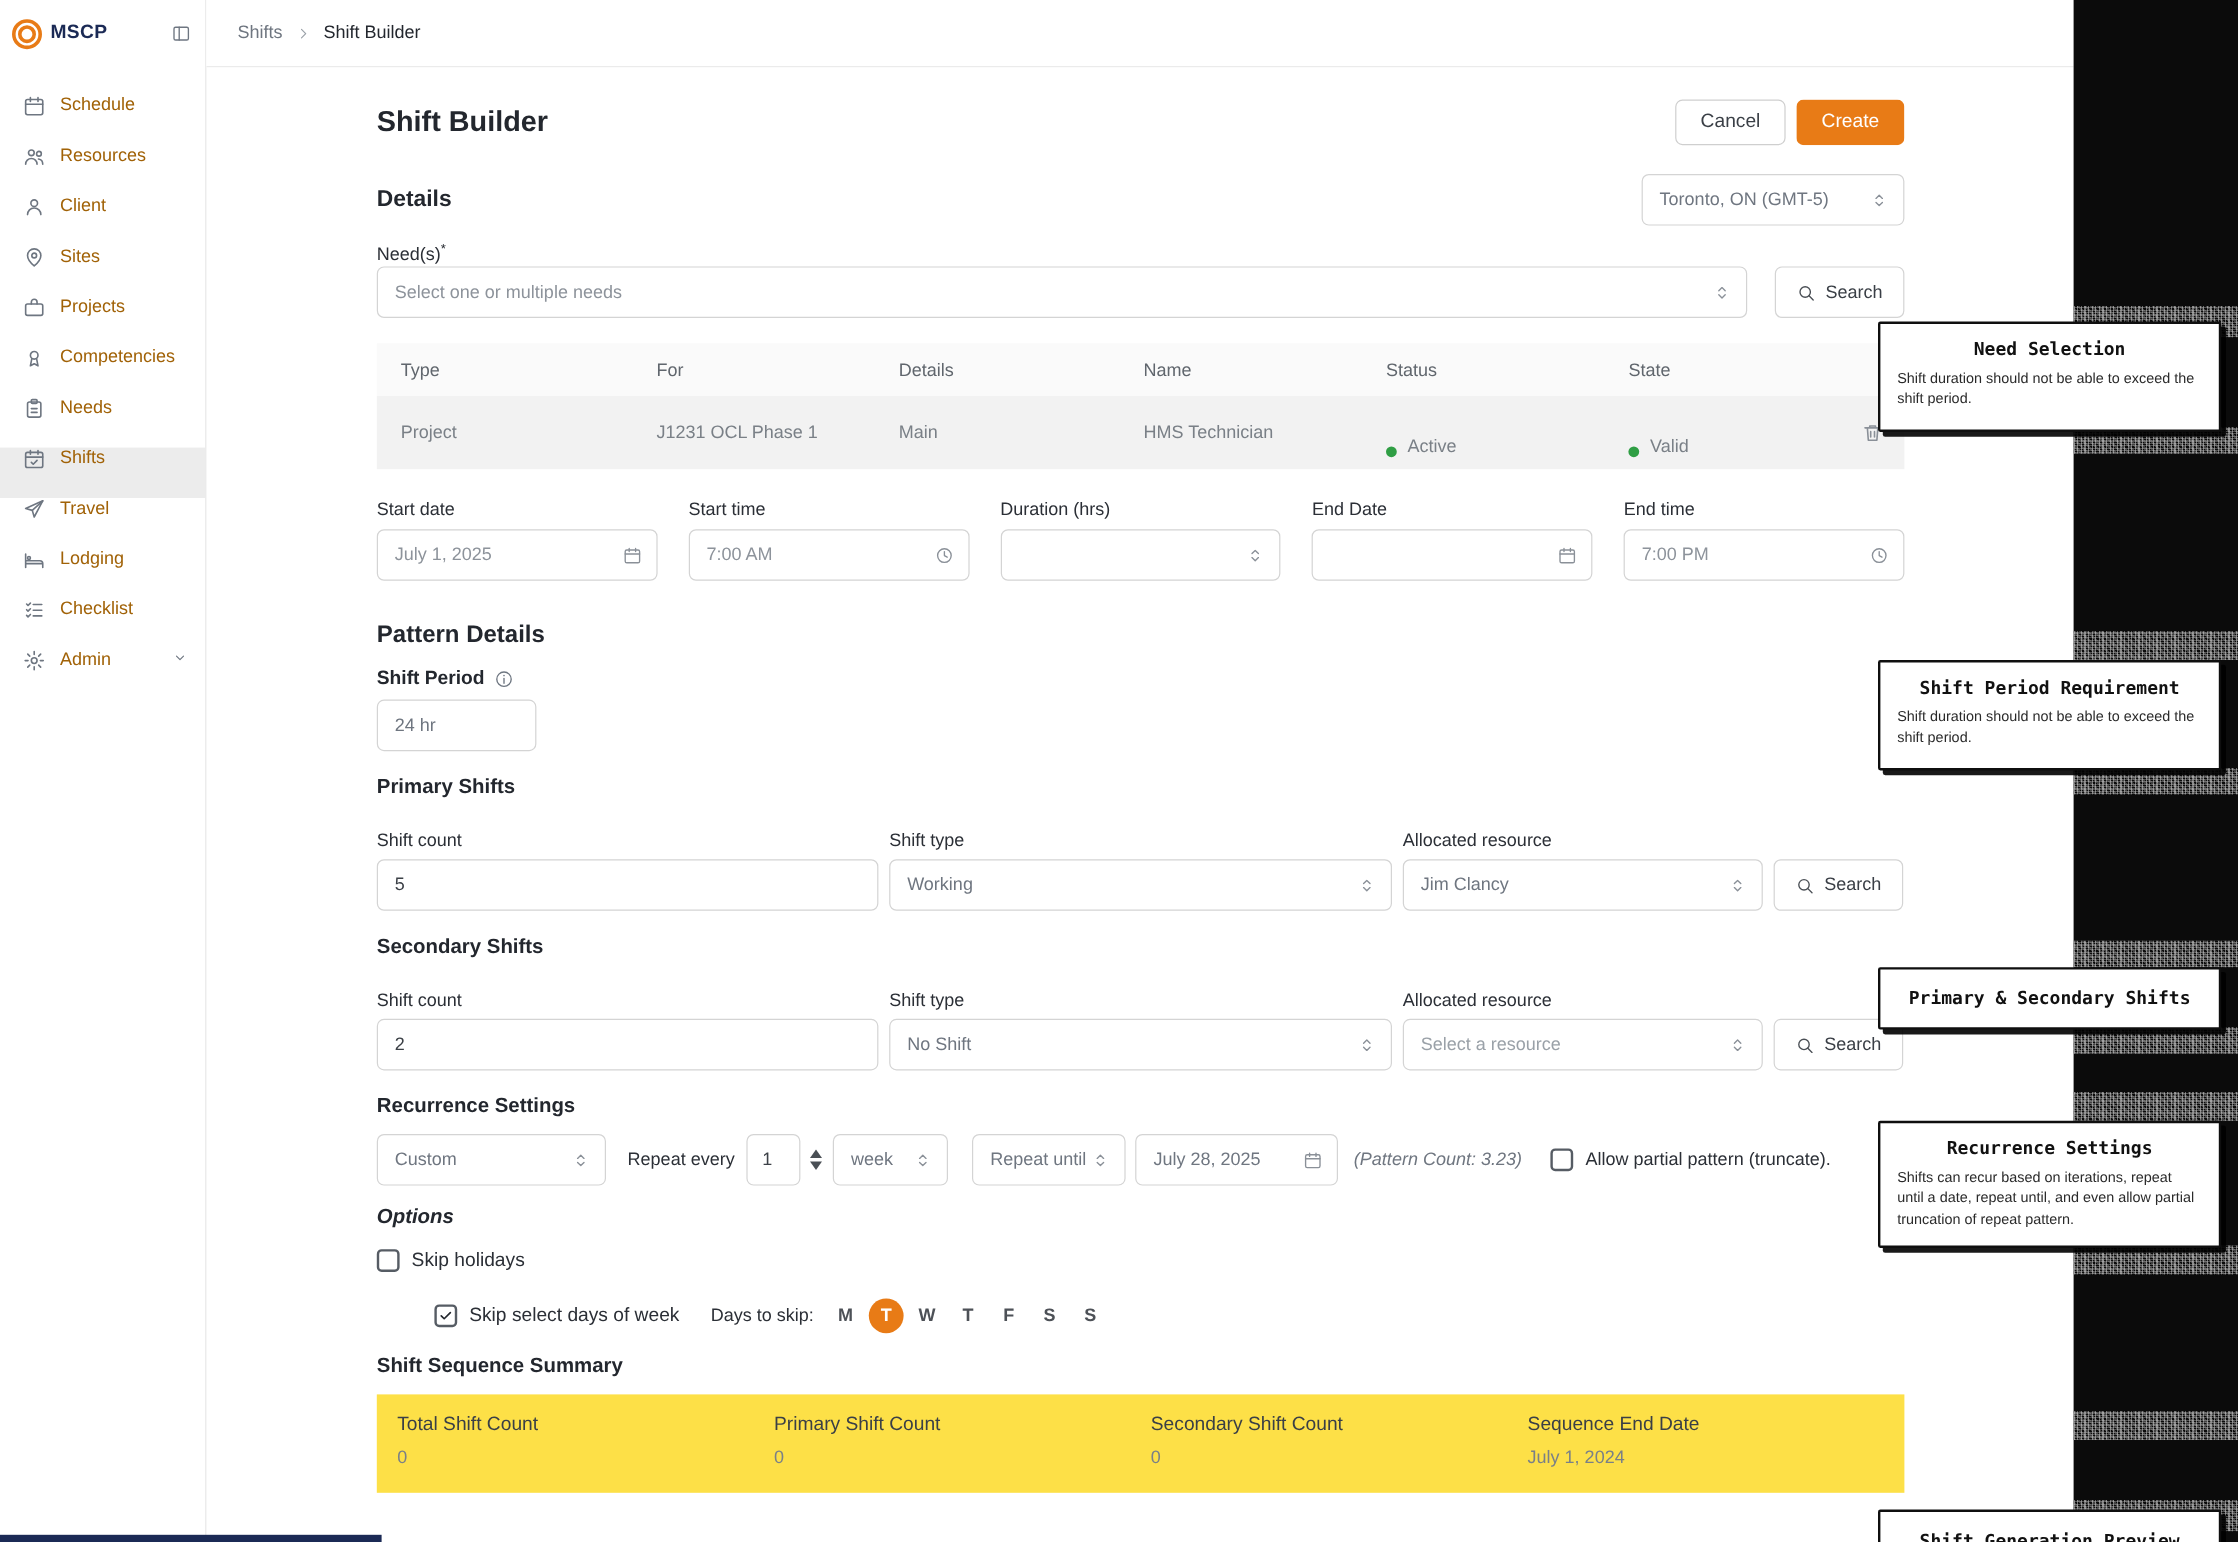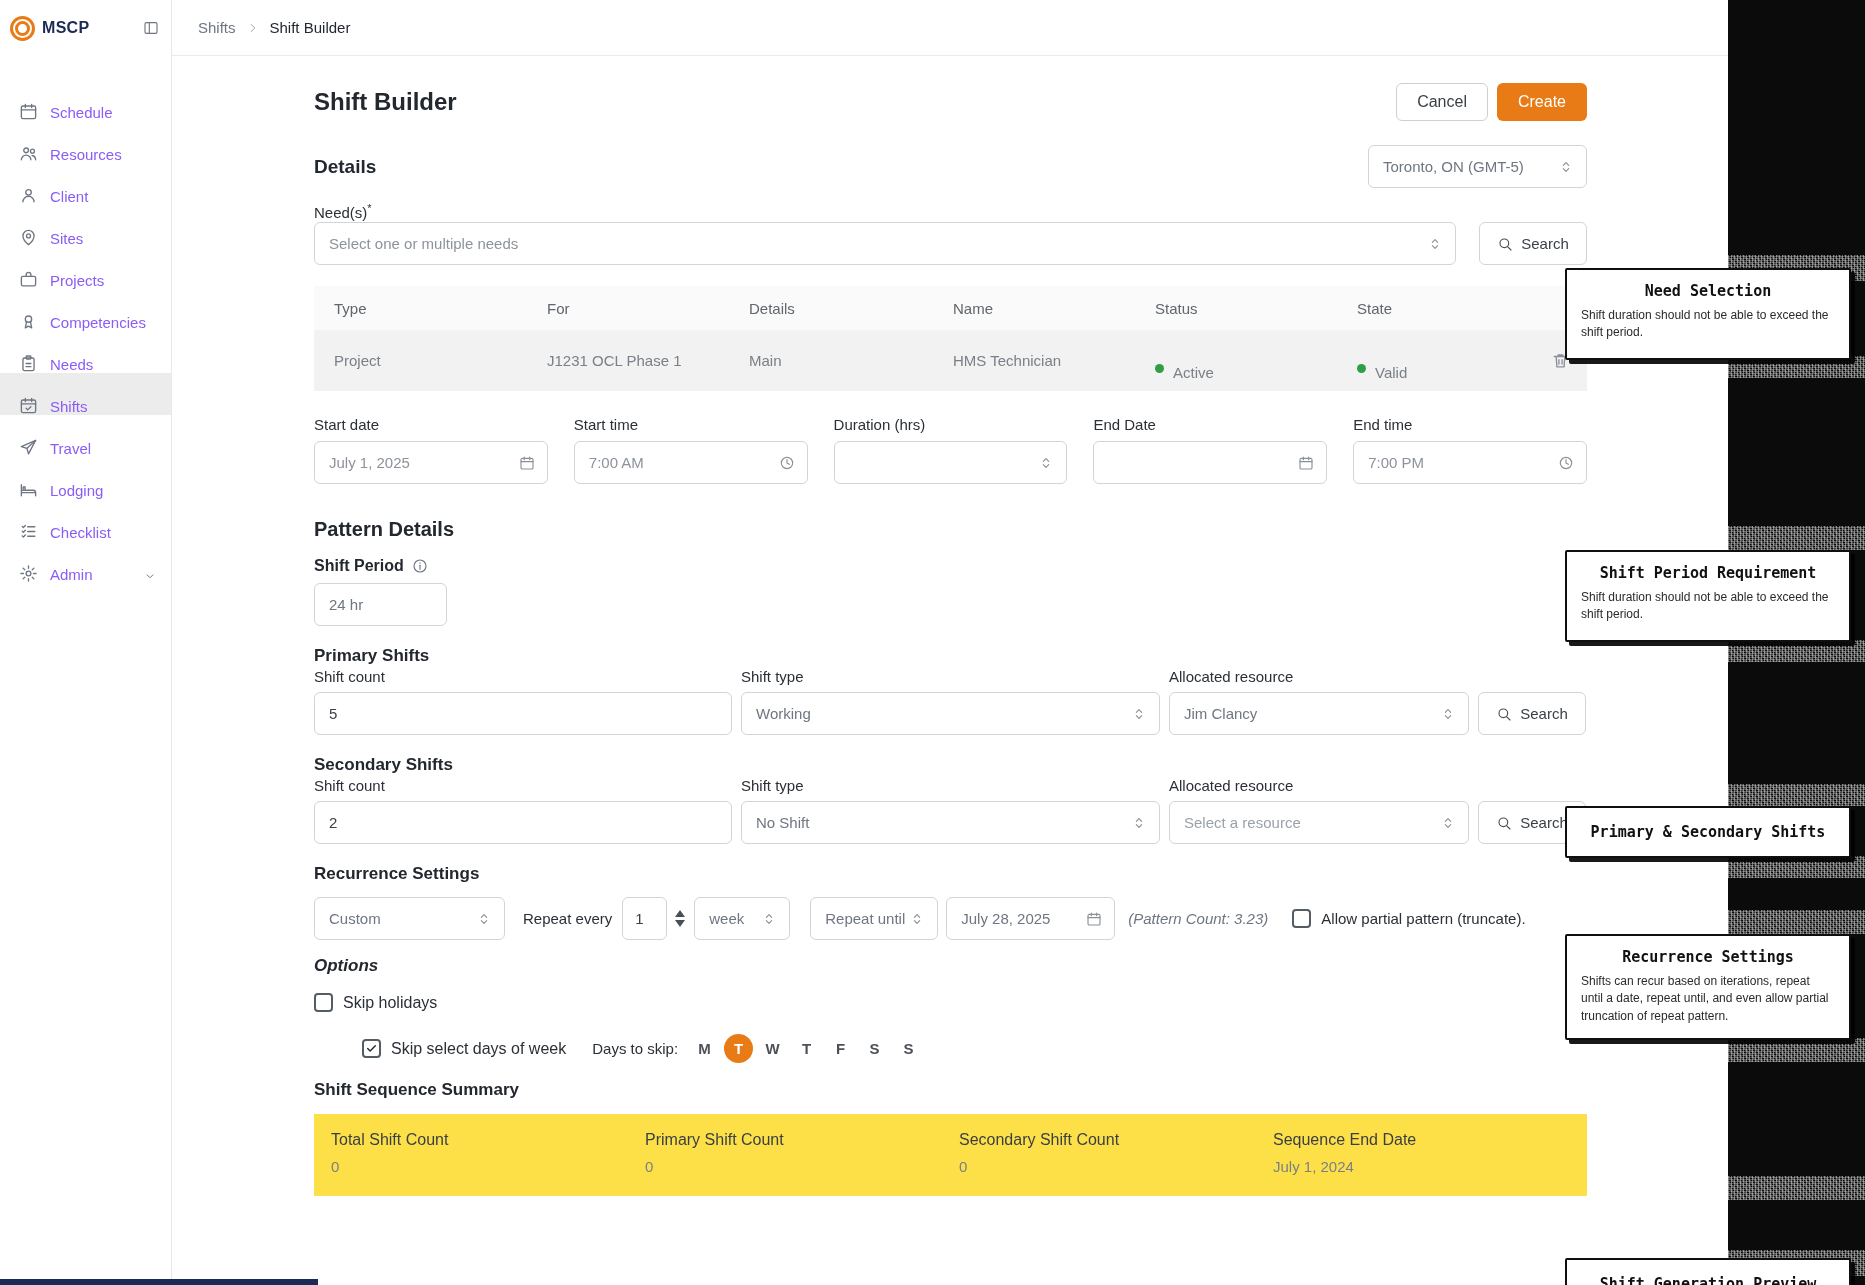--- a/index.html
+++ b/index.html
@@ -17,21 +17,21 @@
 
   
   .sidebar{position:absolute;left:0;top:0;width:172px;height:1285px;background:#fff;border-right:1px solid #E8E8E8;z-index:1;}
   .side-top{height:56px;display:flex;align-items:center;justify-content:space-between;padding:0 12px 0 10px;}
   .logo{display:flex;align-items:center;gap:7px;}
   .logo-ring{width:25px;height:25px;border:3px solid var(--orange);border-radius:50%;display:flex;align-items:center;justify-content:center;}
   .logo-ring::after{content:"";width:9px;height:9px;border:3px solid var(--orange);border-radius:50%;}
   .logo-text{font-weight:bold;color:var(--navy);font-size:16px;letter-spacing:.3px;}
   .collapse-btn{color:#6E7681;display:flex;align-items:center;cursor:pointer;}
   .nav{padding-top:23px;}
-  .nav-item{height:42px;display:flex;align-items:flex-end;gap:12px;padding:0 14px 0 19px;font-size:15px;color:#8b5cf6;cursor:pointer;}
+  .nav-item{height:42px;display:flex;align-items:flex-start;gap:12px;padding:0 14px 0 19px;font-size:15px;color:#a16207;cursor:pointer;}
   .nav-item svg{color:#6E7681;}
   .nav-item.active{background:#ECECEC;}
   .nav-item .grow{flex:1;}
 
   
   .topbar{position:absolute;left:172px;top:0;width:1556px;height:56px;background:#fff;border-bottom:1px solid #EBEBEB;display:flex;align-items:center;padding-left:26px;gap:10px;z-index:1;}
   .bc-parent{font-size:15px;color:var(--muted);cursor:pointer;}
   .bc-sep{color:#9AA1A8;display:flex;align-items:center;}
   .bc-current{font-size:15px;color:var(--txt);}
 
@@ -65,21 +65,21 @@
   .needs-row .sel .val{color:var(--ph);}
   .btn-search{width:108px;height:43px;border:1px solid var(--border);border-radius:6px;display:flex;align-items:center;justify-content:center;gap:8px;font-size:15px;color:#3A3F46;background:#fff;cursor:pointer;}
   .btn-search svg{color:#4A4F55;}
 
   
   .tbl{margin-top:21px;}
   .tbl-head,.tbl-row{display:grid;grid-template-columns:213px 202px 204px 202px 202px 1fr;align-items:center;padding:0 17px 0 20px;font-size:15px;}
   .tbl-head{height:44px;background:#FAFAFA;color:#60666D;}
   .tbl-row{height:61px;background:#F2F2F2;color:#7A8087;}
   .dot{width:9px;height:9px;border-radius:50%;background:var(--green);flex:none;}
-  .dot-cell{display:flex;align-items:flex-start;gap:9px;margin-top:24px;}
+  .dot-cell{display:flex;align-items:flex-end;gap:9px;margin-top:24px;}
   .state-cell{display:flex;align-items:center;justify-content:space-between;}
   .trash{color:var(--icon);cursor:pointer;display:flex;}
 
   
   .fields{margin-top:25px;display:grid;grid-template-columns:repeat(5,1fr);gap:26px;}
   .field label{font-size:15px;color:var(--lbl);display:block;}
   .field .inp{margin-top:8px;}
   .field .inp .val{color:var(--ph);}
 
   .chk-row{display:flex;align-items:center;gap:10px;}
@@ -89,21 +89,21 @@
   .chk.checked svg{display:block;}
   .chk-lbl{font-size:16px;color:var(--lbl);}
 
   .pattern-h{margin-top:34px;}
   .sp-label{margin-top:16px;display:flex;align-items:center;gap:8px;font-size:16px;font-weight:600;color:var(--txt);}
   .sp-label svg{color:#6E7681;}
   .w-period{width:133px;margin-top:8px;}
   .w-period .val{color:var(--muted);}
 
   .sub-h{margin-top:20px;}
-  .pr-row{margin-top:2px;display:flex;gap:9px;}
+  .pr-row{margin-top:26px;display:flex;gap:9px;}
   .col label{font-size:15px;color:var(--lbl);display:block;margin-bottom:7px;}
   .c1{width:418px;}.c2{width:419px;}.c3{width:300px;}
   .c4{width:108px;display:flex;align-items:flex-end;}
 
   
   .rec-row{margin-top:13px;display:flex;align-items:center;}
   .w-custom{width:191px;}
   .rep-lbl{margin-left:18px;font-size:15px;color:var(--lbl);}
   .w-num{width:45px;margin-left:10px;padding:0 12px;}
   .spin{margin-left:8px;display:flex;flex-direction:column;gap:3px;}

